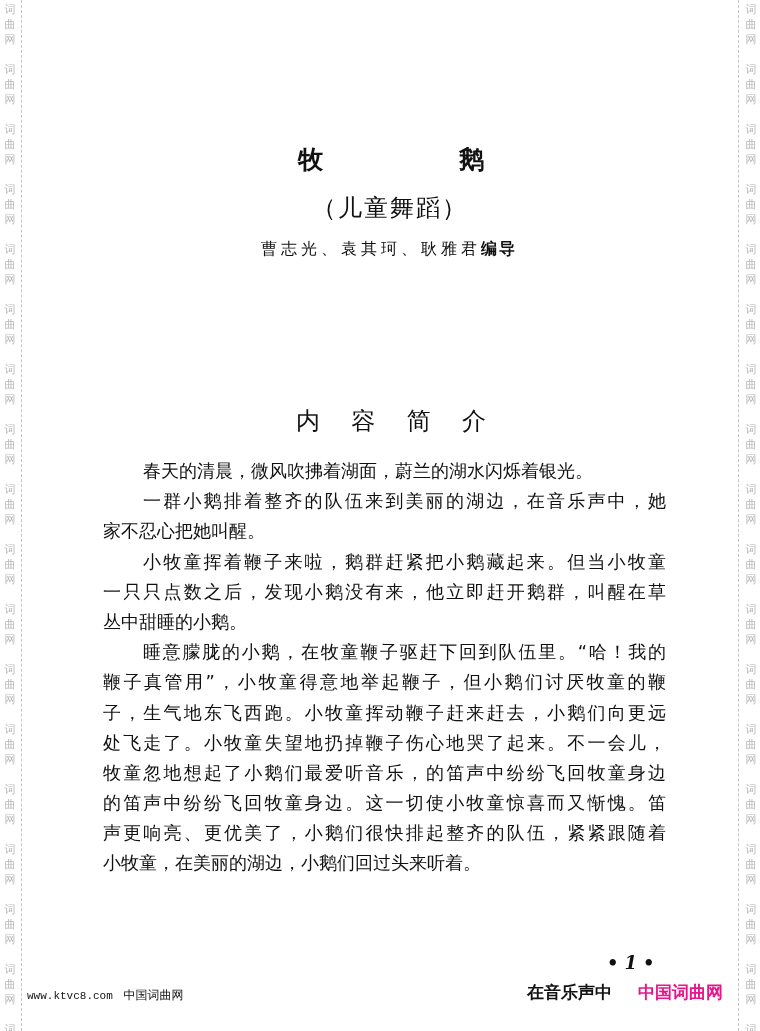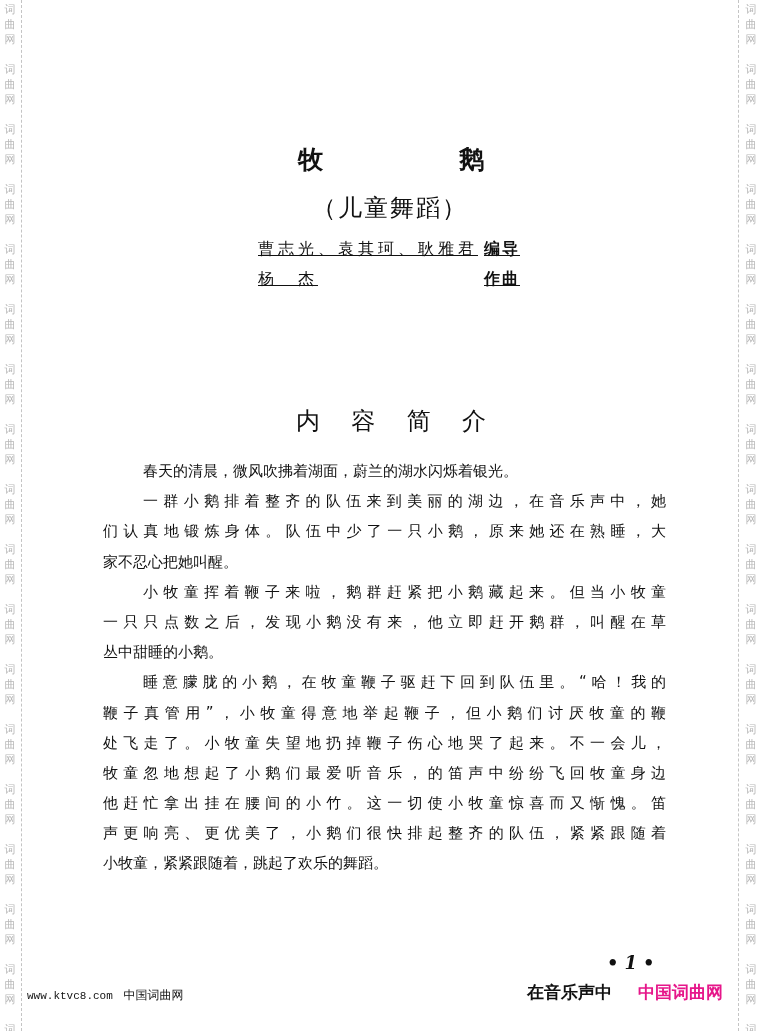--- a/index.html
+++ b/index.html
@@ -13,26 +13,26 @@
   .wm-strip.right { left: 743px; }
   .wm-char { position: absolute; left: 0; width: 16px; font-size: 11px; line-height: 14px; color: #b8b8b8; text-align: center; }
   .dash { position: absolute; top: 0; height: 1031px; width: 0; border-left: 1px dashed #c4c4c4; }
   .dash.left { left: 21px; }
   .dash.right { left: 738px; }
 
   .title { position: absolute; top: 143px; left: 298px; width: 186px; height: 34px; display: flex; justify-content: space-between; font-size: 25px; font-weight: bold; letter-spacing: 0; }
   .subtitle { position: absolute; top: 192px; left: 300px; width: 180px; text-align: center; font-size: 24px; font-family: "DejaVu Serif", serif; letter-spacing: 2px; }
 
   .credits { position: absolute; left: 258px; top: 236px; width: 262px; font-family: "DejaVu Serif", serif; font-size: 16px; }
-  .credit-row { height: 30px; line-height: 26px; display: flex; justify-content: space-between; letter-spacing: 4px; text-decoration: underline; }
+  .credit-row { height: 30px; line-height: 26px; display: flex; justify-content: center; letter-spacing: 4px; }
   .credit-row .role { font-weight: bold; letter-spacing: 2px; }
 
   .section-heading { position: absolute; top: 405px; left: 296px; width: 190px; display: flex; justify-content: space-between; font-size: 24px; font-family: "DejaVu Serif", serif; }
 
-  .body-text { position: absolute; left: 103px; top: 458px; width: 563px; font-size: 15px; }
+  .body-text { position: absolute; left: 103px; top: 458px; width: 563px; font-size: 18px; }
   .line { height: 30.2px; line-height: 26px; display: flex; justify-content: space-between; white-space: nowrap; }
   .line span.t { display: block; width: 100%; text-align: justify; text-align-last: justify; }
   .line.indent span.t { padding-left: 40px; }
   .line.last span.t { text-align-last: left; }
 
   .page-number { position: absolute; top: 952px; left: 607px; font-size: 18px; font-weight: bold; font-style: italic; font-family: "DejaVu Serif", serif; letter-spacing: 6px; }
   .footer-url { position: absolute; top: 987px; left: 27px; font-family: "Liberation Mono", monospace; font-size: 11px; color: #111; }
   .footer-url .cn { font-family: "DejaVu Sans", sans-serif; font-size: 12px; margin-left: 4px; }
   .source-note { position: absolute; top: 981px; left: 527px; font-size: 17px; font-weight: bold; white-space: nowrap; }
   .source-note .brand { color: #e6168a; margin-left: 20px; }
@@ -155,75 +155,71 @@
   <span>牧</span>
   <span>鹅</span>
 </div>
 <div class="subtitle">（儿童舞蹈）</div>
 
 <div class="credits">
   <div class="credit-row">
     <span>曹志光、袁其珂、耿雅君</span>
     <span class="role">编导</span>
   </div>
-  <div class="credit-row">
-    <span>杨　杰</span>
-    <span class="role">作曲</span>
-  </div>
 </div>
 
 <div class="section-heading">
   <span>内</span>
   <span>容</span>
   <span>简</span>
   <span>介</span>
 </div>
 
 <div class="body-text" id="body-text">
     <div class="line indent last">
       <span class="t">春天的清晨，微风吹拂着湖面，蔚兰的湖水闪烁着银光。</span>
     </div>
     <div class="line indent">
       <span class="t">一群小鹅排着整齐的队伍来到美丽的湖边，在音乐声中，她</span>
     </div>
-    <div class="line">
-      <span class="t">们认真地锻炼身体。队伍中少了一只小鹅，原来她还在熟睡，大</span>
-    </div>
     <div class="line last">
       <span class="t">家不忍心把她叫醒。</span>
     </div>
     <div class="line indent">
       <span class="t">小牧童挥着鞭子来啦，鹅群赶紧把小鹅藏起来。但当小牧童</span>
     </div>
     <div class="line">
       <span class="t">一只只点数之后，发现小鹅没有来，他立即赶开鹅群，叫醒在草</span>
     </div>
     <div class="line last">
       <span class="t">丛中甜睡的小鹅。</span>
     </div>
     <div class="line indent">
       <span class="t">睡意朦胧的小鹅，在牧童鞭子驱赶下回到队伍里。“哈！我的</span>
     </div>
     <div class="line">
       <span class="t">鞭子真管用”，小牧童得意地举起鞭子，但小鹅们讨厌牧童的鞭</span>
     </div>
     <div class="line">
+      <span class="t">子，生气地东飞西跑。小牧童挥动鞭子赶来赶去，小鹅们向更远</span>
+    </div>
+    <div class="line">
       <span class="t">处飞走了。小牧童失望地扔掉鞭子伤心地哭了起来。不一会儿，</span>
     </div>
     <div class="line">
       <span class="t">牧童忽地想起了小鹅们最爱听音乐，的笛声中纷纷飞回牧童身边</span>
     </div>
     <div class="line">
-      <span class="t">他赶忙拿出挂在腰间的小竹。这一切使小牧童惊喜而又惭愧。笛</span>
+      <span class="t">的笛声中纷纷飞回牧童身边。这一切使小牧童惊喜而又惭愧。笛</span>
     </div>
     <div class="line">
       <span class="t">声更响亮、更优美了，小鹅们很快排起整齐的队伍，紧紧跟随着</span>
     </div>
     <div class="line last">
-      <span class="t">小牧童，紧紧跟随着，跳起了欢乐的舞蹈。</span>
+      <span class="t">小牧童，在美丽的湖边，小鹅们回过头来听着。</span>
     </div>
   </div>
 
 <div class="page-number">•1•</div>
 <div class="footer-url">
   <span>www.ktvc8.com</span>
   <span class="cn">中国词曲网</span>
 </div>
 <div class="source-note">
   <span>在音乐声中</span>

